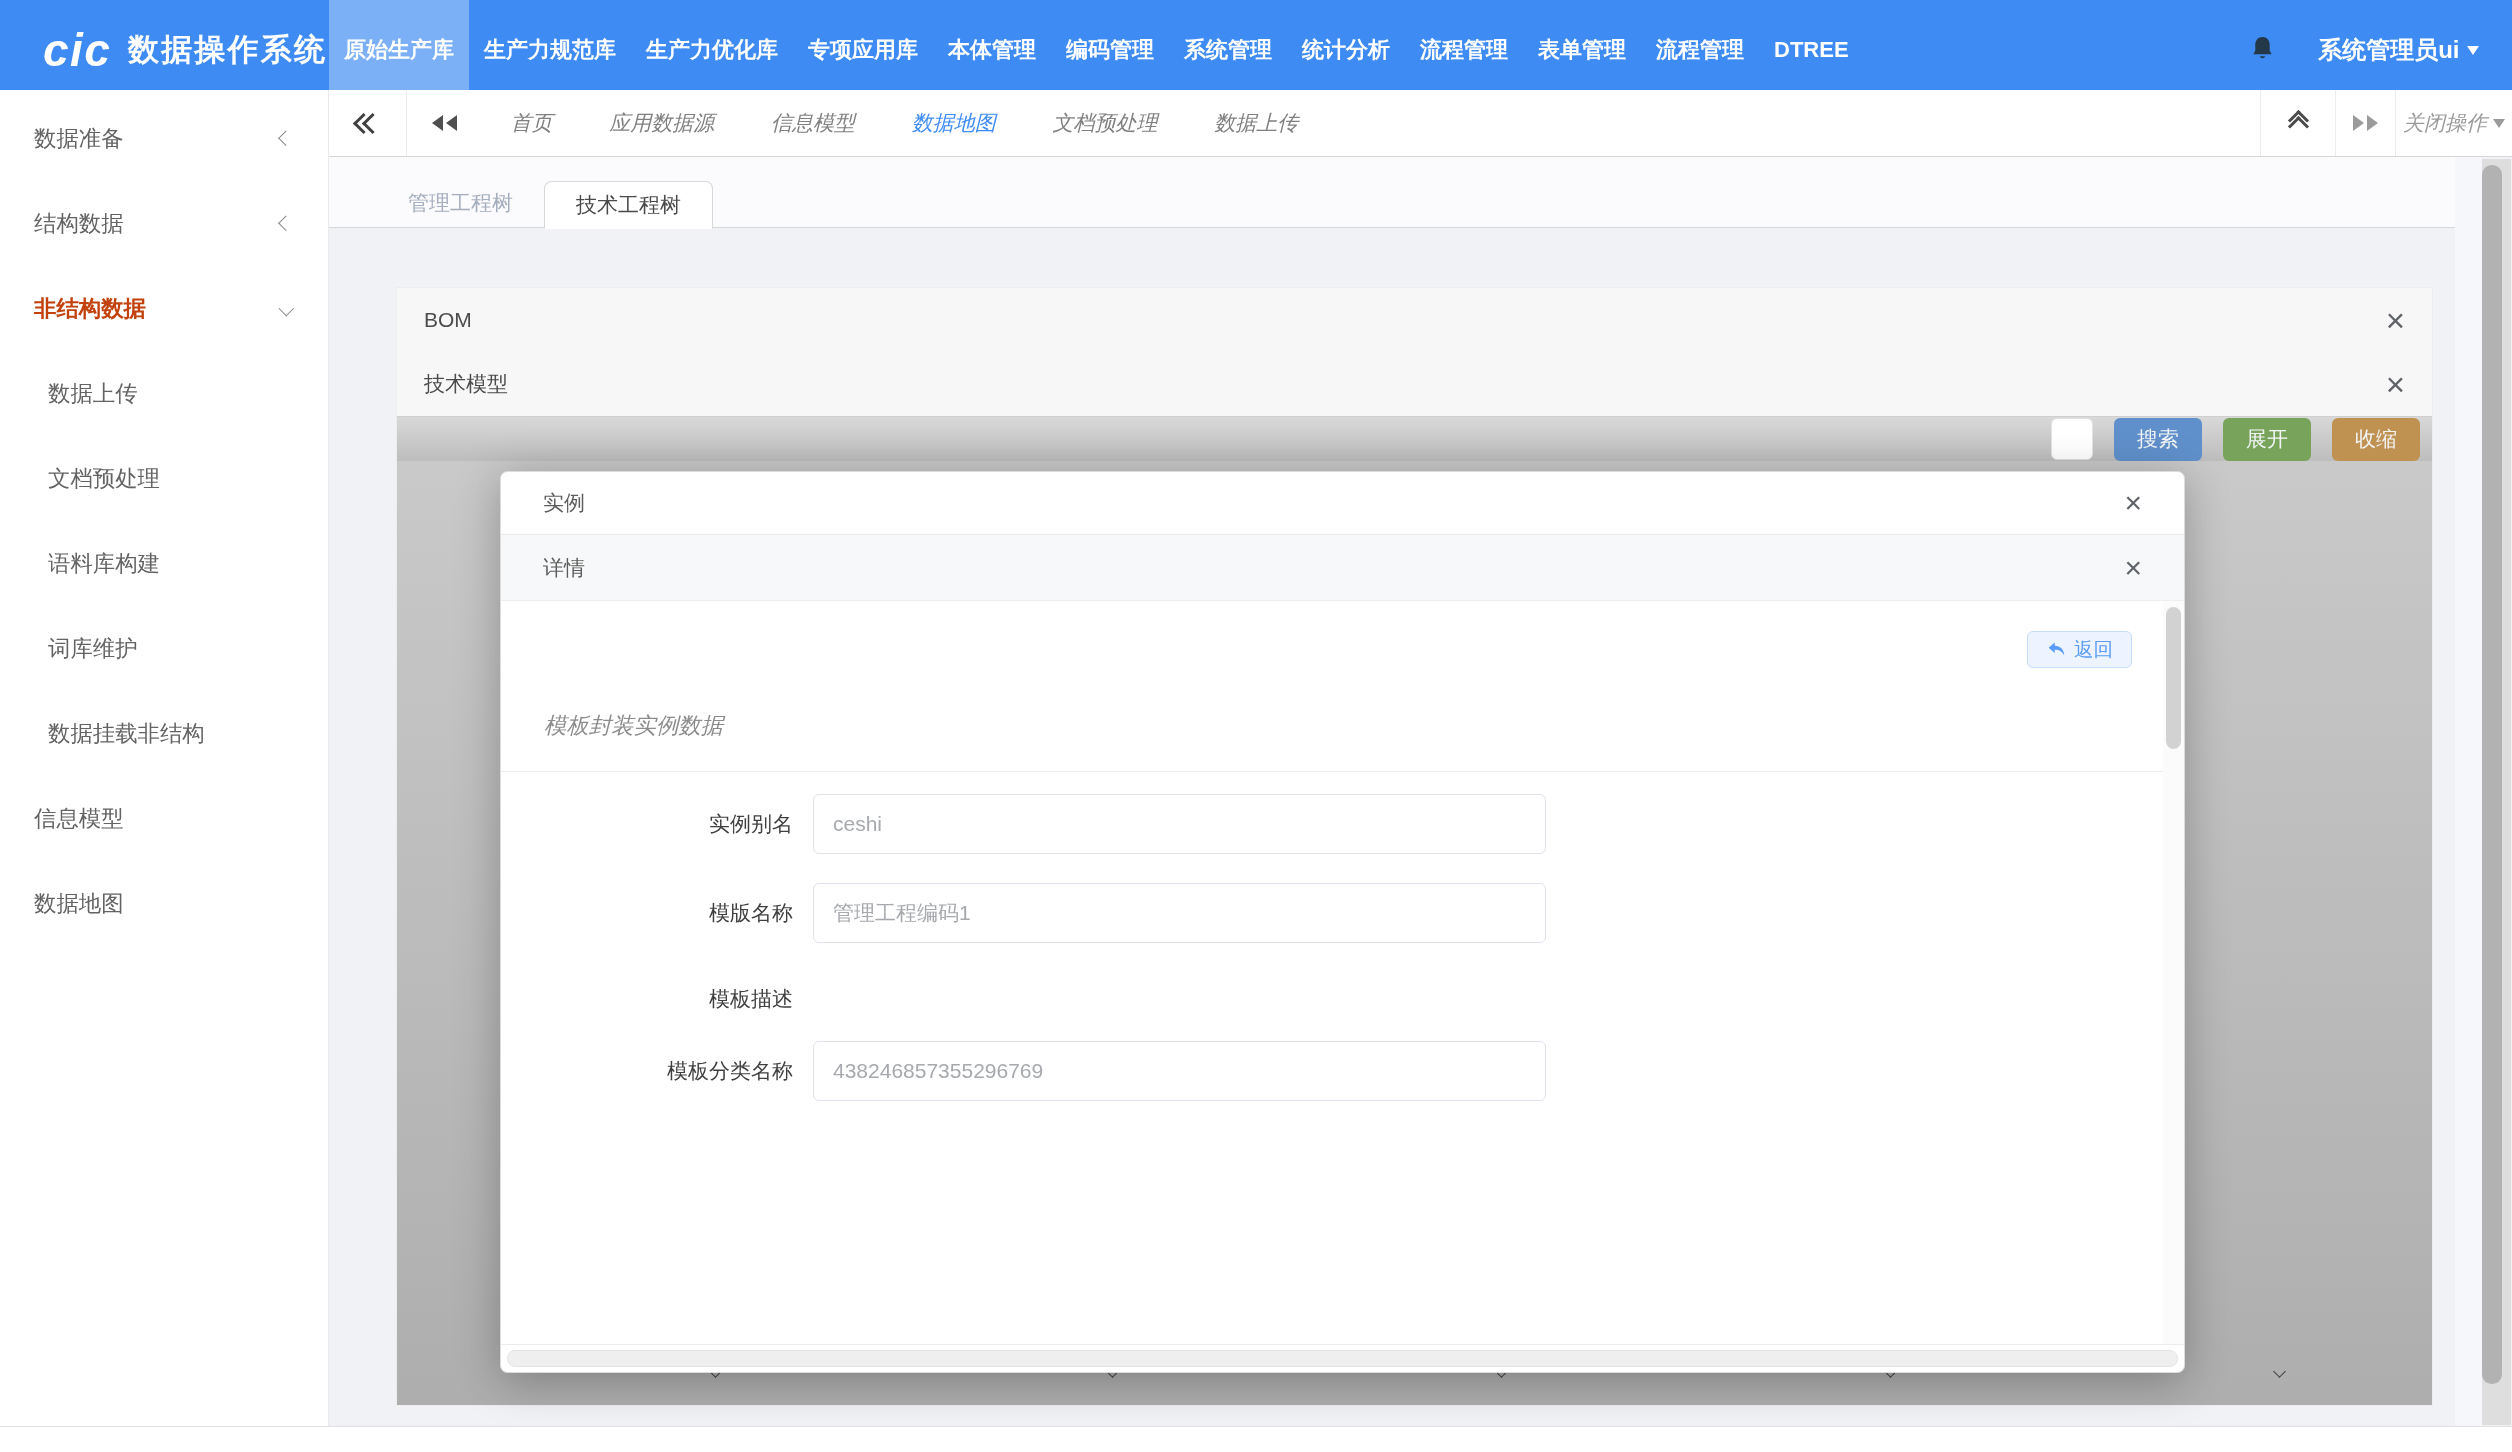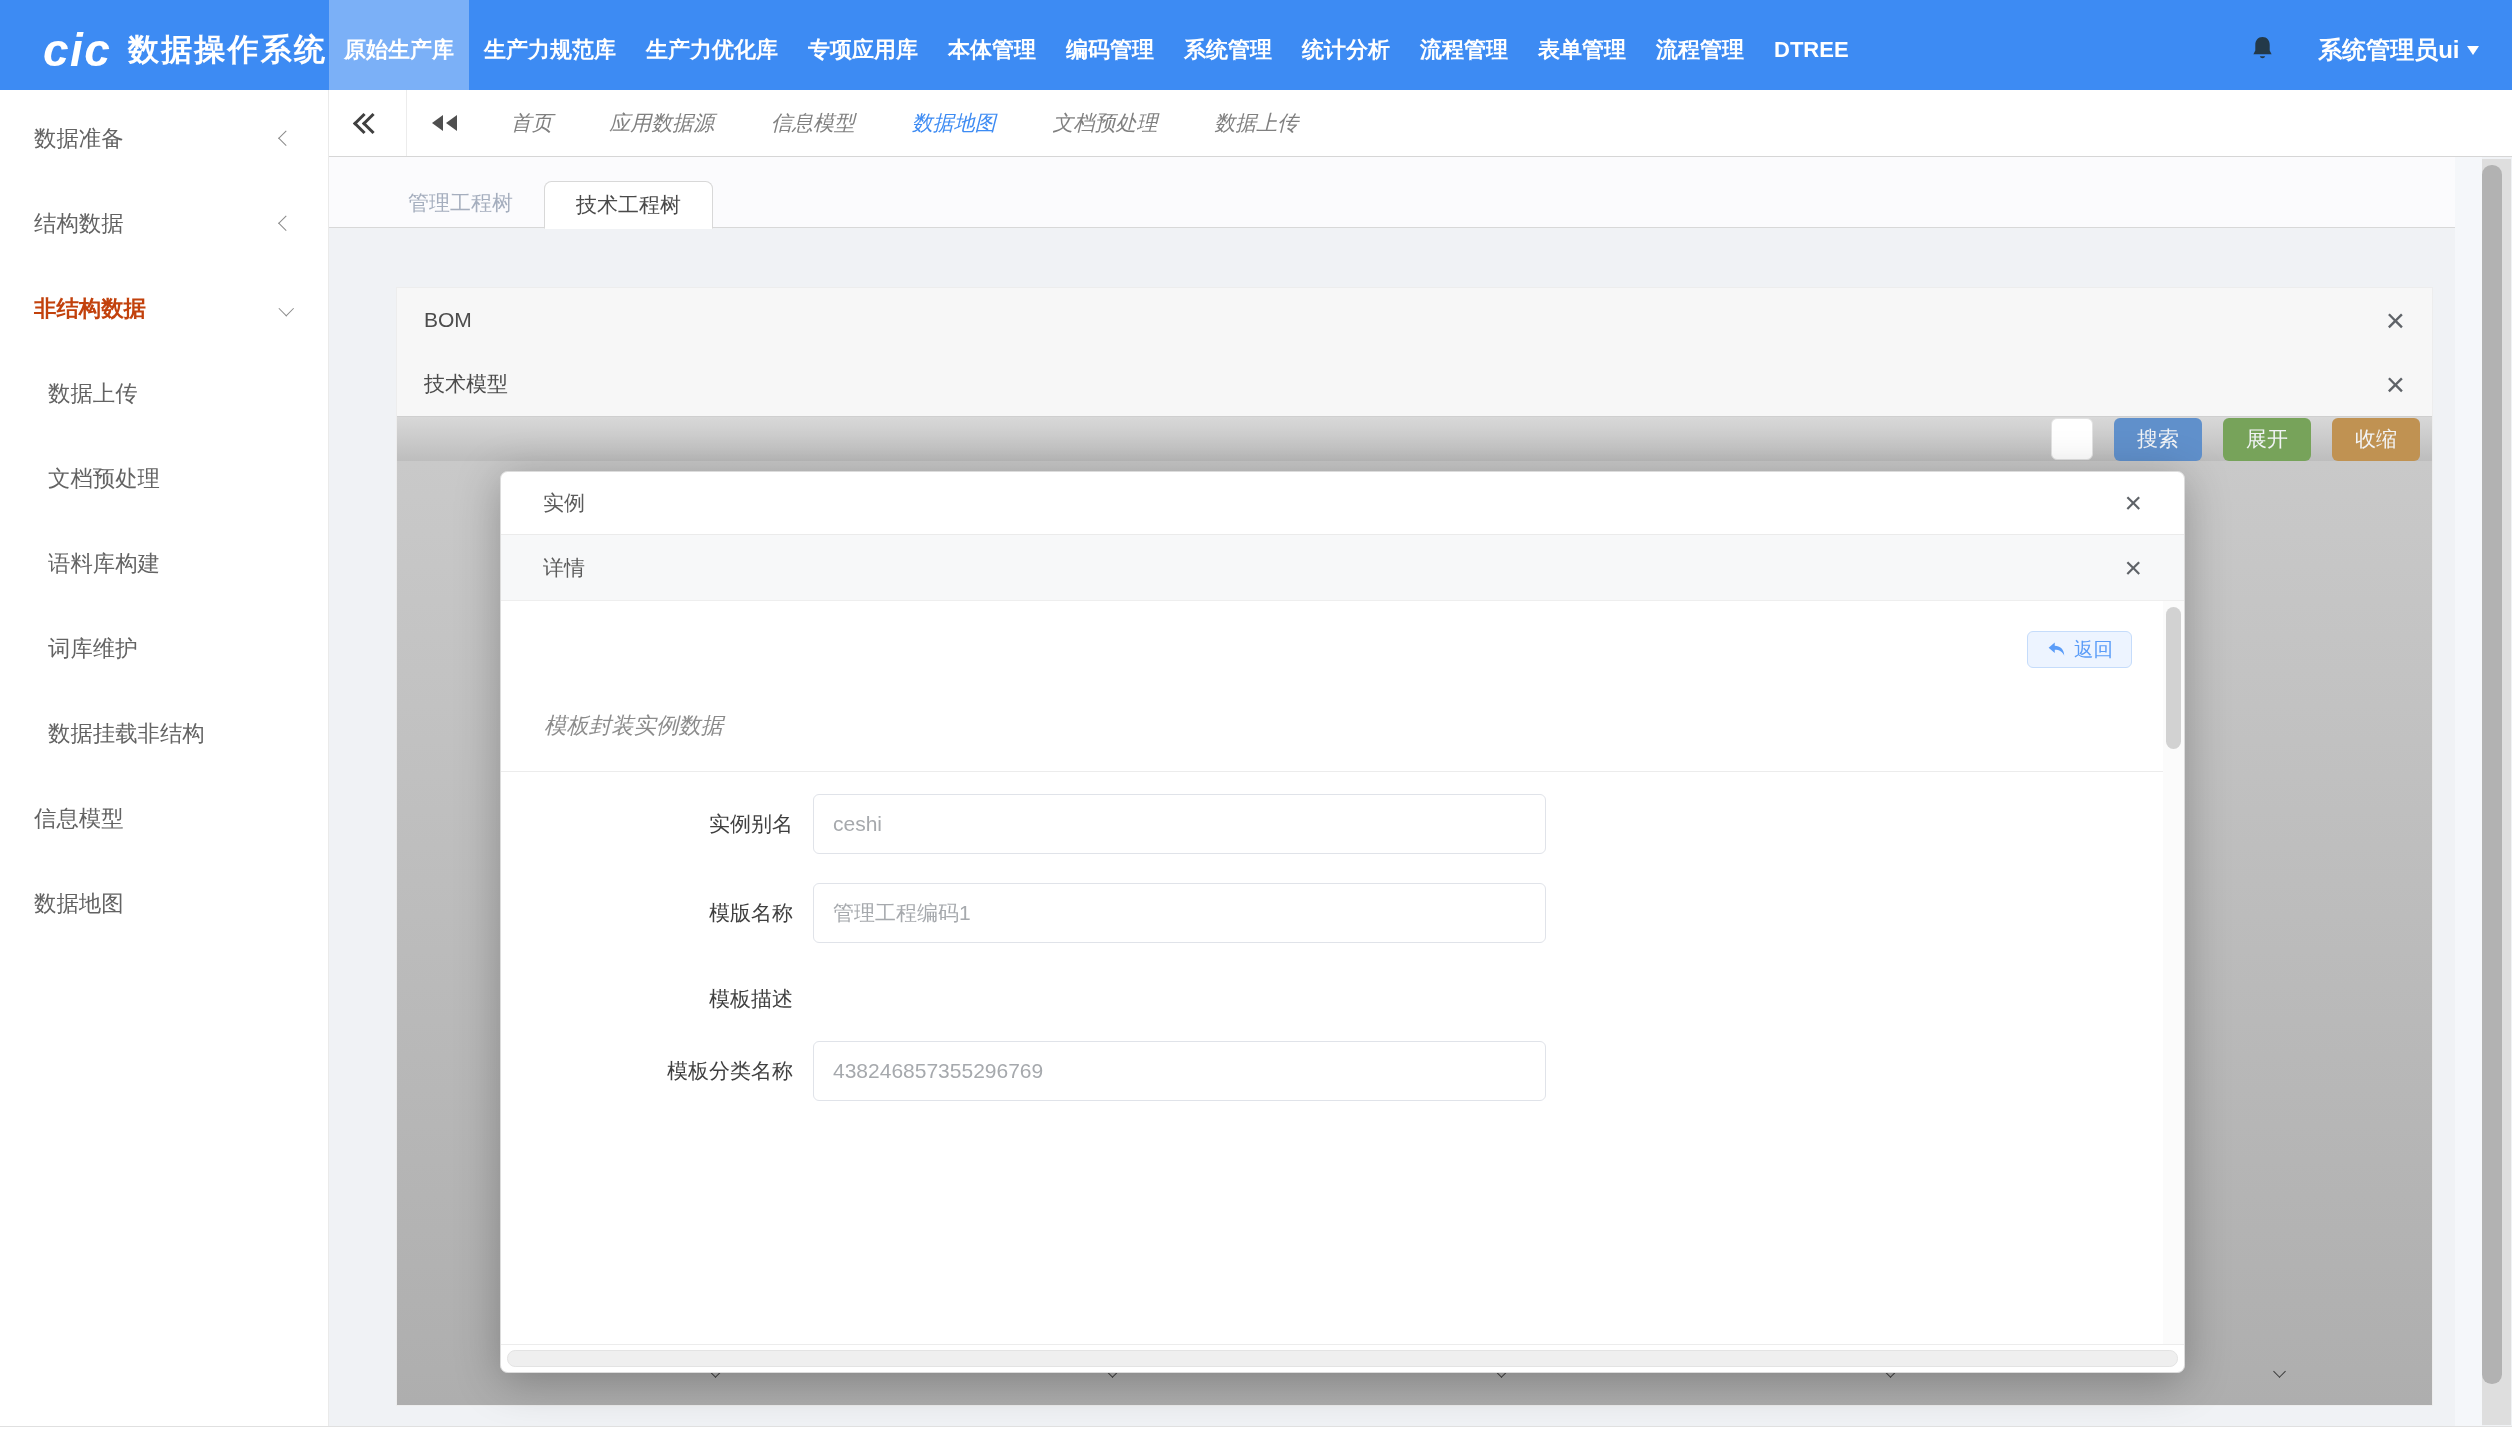--- a/index.html
+++ b/index.html
@@ -184,20 +184,38 @@
       </span>
     </div>
     <div class="crumbs">
       <div class="crumb">首页</div>
       <div class="crumb">应用数据源</div>
       <div class="crumb">信息模型</div>
       <div class="crumb active">数据地图</div>
       <div class="crumb">文档预处理</div>
       <div class="crumb">数据上传</div>
     </div>
+    <div class="sub-right">
+      <div class="cell up-cell">
+        <span class="dbl-up">
+          <span class="chev up big"></span>
+            <span class="chev up big"></span>
+        </span>
+      </div>
+      <div class="cell fwd-cell">
+        <span class="dbl">
+          <span class="tri r"></span>
+            <span class="tri r"></span>
+        </span>
+      </div>
+      <div class="cell close-cell">
+        <span>关闭操作</span>
+        <span class="caret"></span>
+      </div>
+    </div>
   </div>
 
   <aside class="sidebar">
     <div class="side-item">
       <span>数据准备</span>
       <span class="chev left"></span>
     </div>
     <div class="side-item">
       <span>结构数据</span>
       <span class="chev left"></span>

